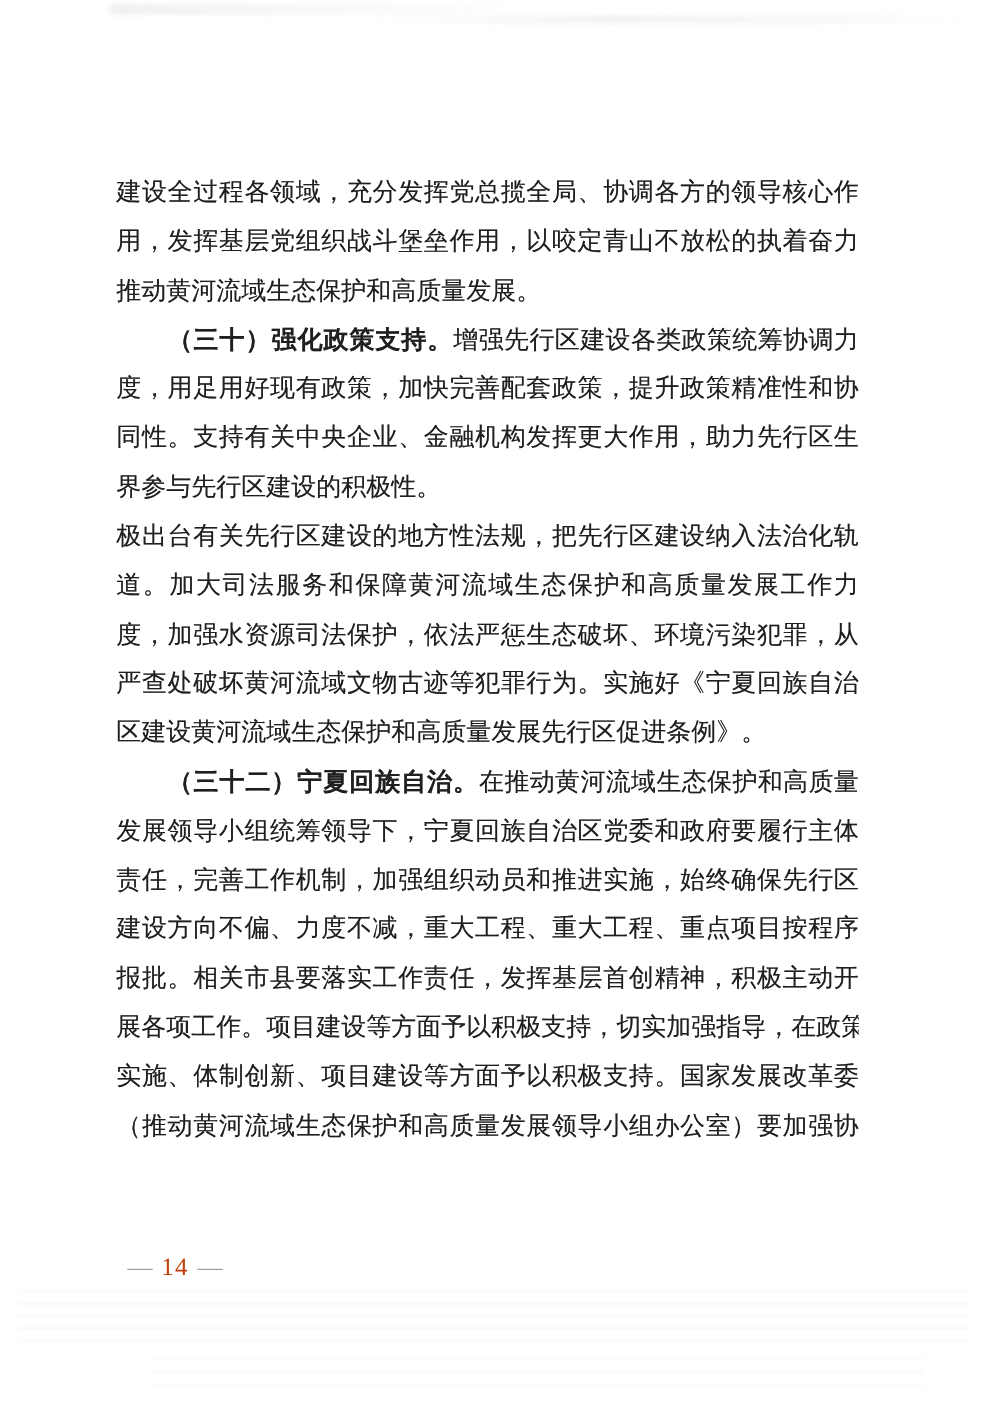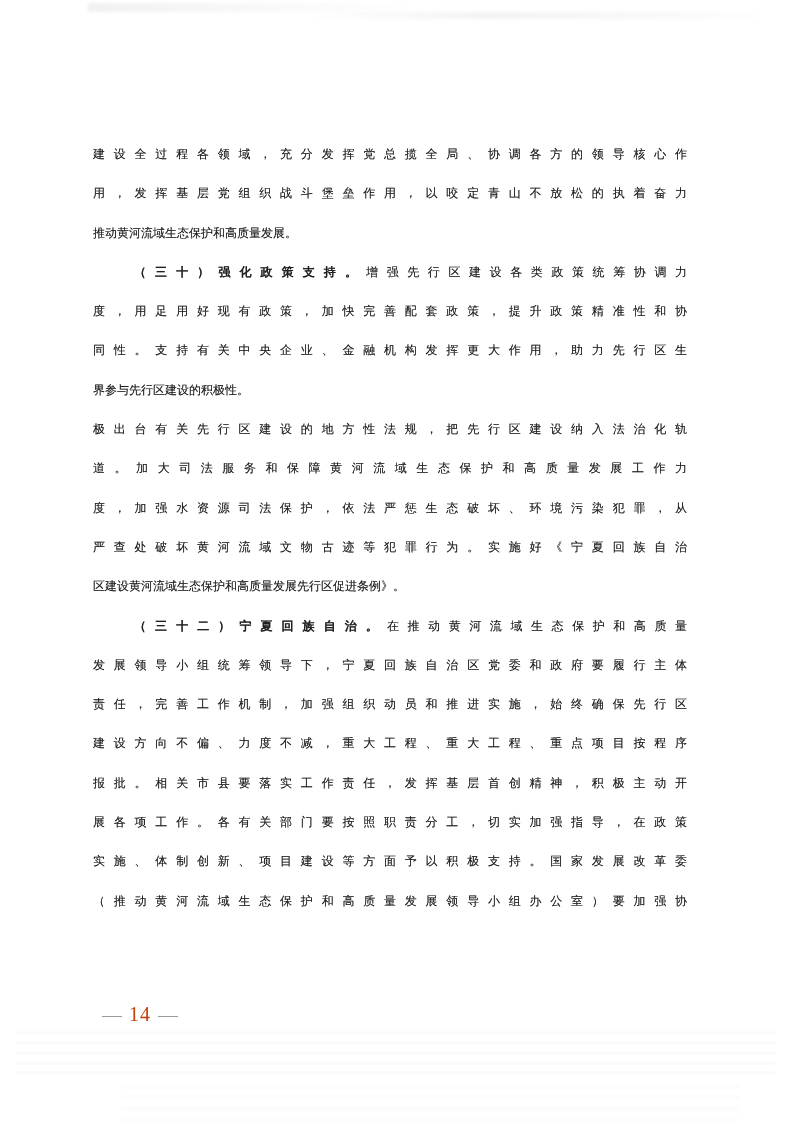--- a/index.html
+++ b/index.html
@@ -14,21 +14,21 @@
     background: #ffffff;
     overflow: hidden;
     font-family: "Liberation Serif", "DejaVu Serif", serif;
     color: #212121;
   }
   .text-block {
     position: absolute;
     left: 93px;
     top: 135px;
     width: 594px;
-    font-size: 12px;
+    font-size: 20px;
     line-height: 39.3px;
     color: #1f1f1f;
     text-shadow: 0 0 0.5px rgba(50,50,50,0.55);
   }
   .line {
     height: 39.3px;
     overflow: hidden;
     text-align: justify;
     text-align-last: justify;
     text-justify: inter-character;
@@ -110,21 +110,21 @@
       <div class="line">极出台有关先行区建设的地方性法规，把先行区建设纳入法治化轨</div>
       <div class="line">道。加大司法服务和保障黄河流域生态保护和高质量发展工作力</div>
       <div class="line">度，加强水资源司法保护，依法严惩生态破坏、环境污染犯罪，从</div>
       <div class="line">严查处破坏黄河流域文物古迹等犯罪行为。实施好《宁夏回族自治</div>
       <div class="line last">区建设黄河流域生态保护和高质量发展先行区促进条例》。</div>
       <div class="line ind"><b>（三十二）宁夏回族自治。</b>在推动黄河流域生态保护和高质量</div>
       <div class="line">发展领导小组统筹领导下，宁夏回族自治区党委和政府要履行主体</div>
       <div class="line">责任，完善工作机制，加强组织动员和推进实施，始终确保先行区</div>
       <div class="line">建设方向不偏、力度不减，重大工程、重大工程、重点项目按程序</div>
       <div class="line">报批。相关市县要落实工作责任，发挥基层首创精神，积极主动开</div>
-      <div class="line">展各项工作。各有关部门要按照职责分工，切实加强指导，在政策</div>
+      <div class="line">展各项工作。项目建设等方面予以积极支持，切实加强指导，在政策</div>
       <div class="line">实施、体制创新、项目建设等方面予以积极支持。国家发展改革委</div>
       <div class="line">（推动黄河流域生态保护和高质量发展领导小组办公室）要加强协</div>
     </main>
 
   <div class="page-number">
     <span class="dash">—</span>
     <span class="num">14</span>
     <span class="dash">—</span>
   </div>
 </div>

